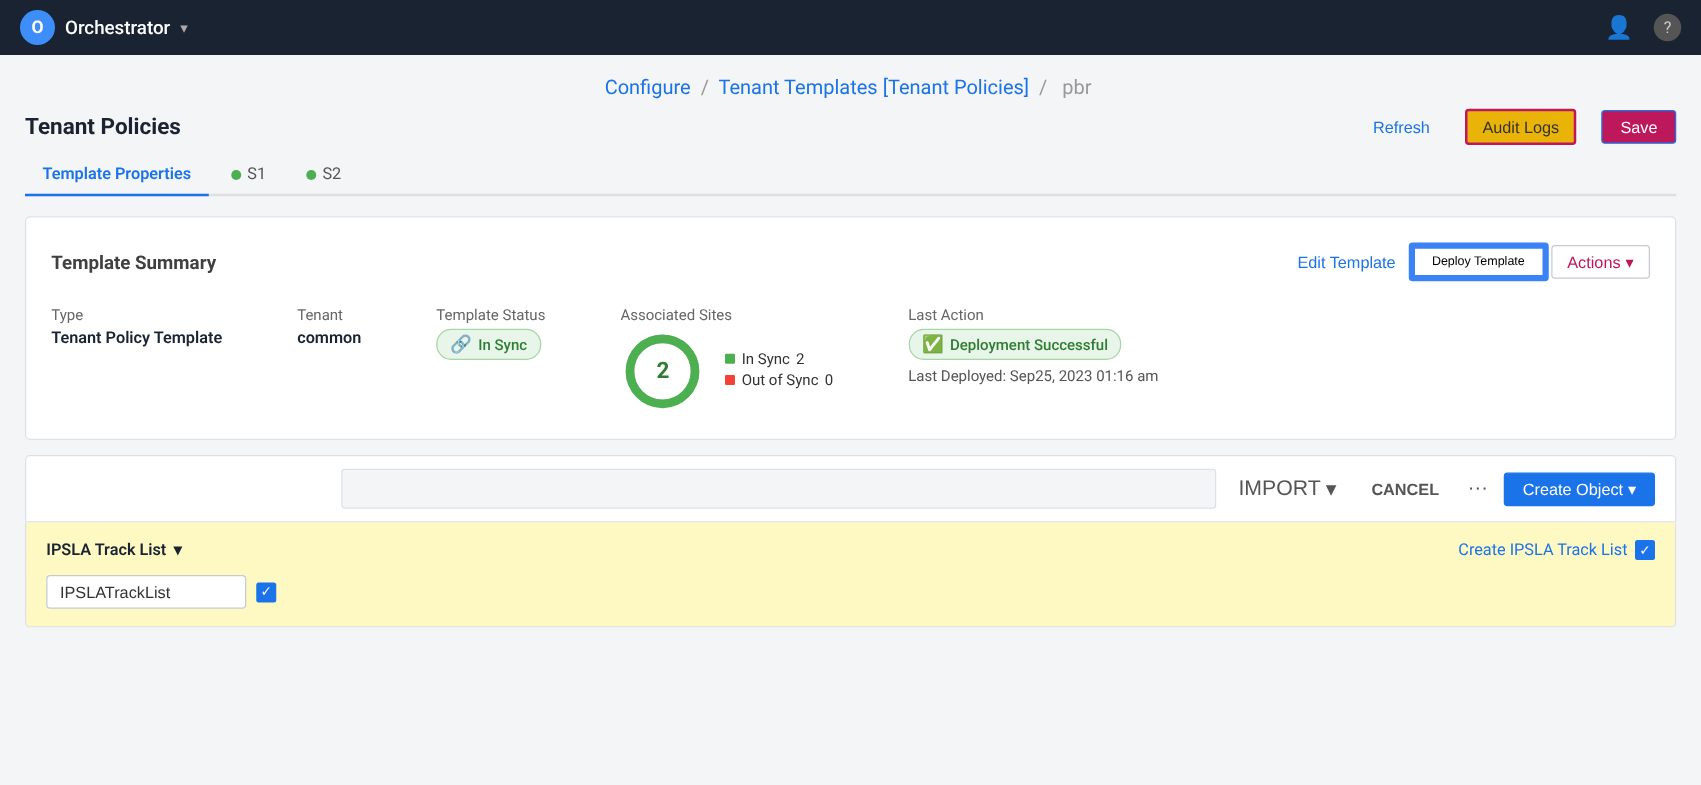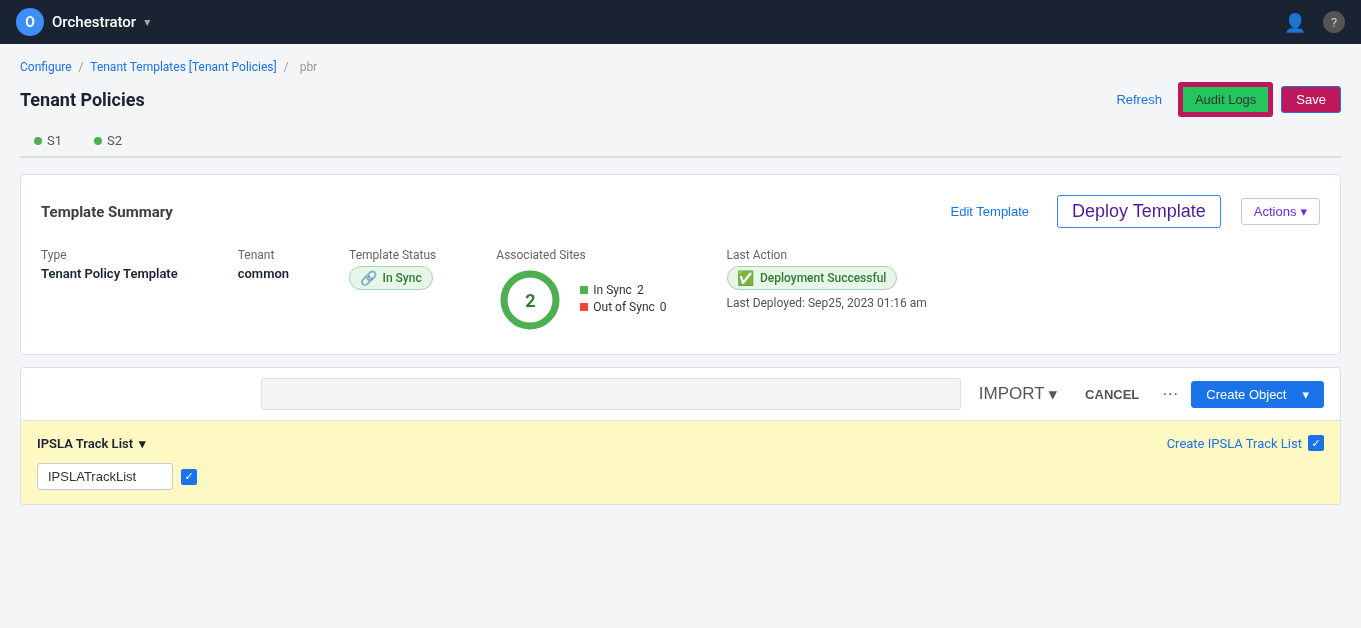--- a/index.html
+++ b/index.html
@@ -52,23 +52,24 @@
     }
 
     
     .main-content {
       padding: 16px 20px;
       max-width: 1361px;
     }
 
     
     .breadcrumb {
-      font-size: 12px;
+      font-size: 16px;
       color: #666;
       margin-bottom: 8px;
+      text-align: center;
     }
     .breadcrumb a {
       color: #1a73e8;
       text-decoration: none;
     }
     .breadcrumb span { color: #999; margin: 0 4px; }
 
     
     .page-header {
       display: flex;
@@ -76,34 +77,34 @@
       justify-content: space-between;
       margin-bottom: 8px;
     }
     .page-title {
       font-size: 18px;
       font-weight: 700;
       color: #1a2332;
     }
     .header-actions {
       display: flex;
-      gap: 8px;
+      gap: 20px;
       align-items: center;
     }
     .btn-link {
       background: none;
       border: none;
       color: #1a73e8;
       cursor: pointer;
       font-size: 13px;
       padding: 4px 8px;
     }
     .btn-outline {
-      background: #22c55e;
-      border: 5px solid #be185d;
+      background: #eab308;
+      border: 2px solid #be185d;
       color: #333;
       cursor: pointer;
       font-size: 13px;
       padding: 5px 12px;
       border-radius: 3px;
     }
     .btn-primary {
       background: #be185d;
       border: 1px solid #1a73e8;
       color: #fff;
@@ -160,49 +161,49 @@
       justify-content: space-between;
       margin-bottom: 20px;
     }
     .card-title {
       font-size: 15px;
       font-weight: 700;
       color: #404040;
     }
     .card-actions {
       display: flex;
-      gap: 20px;
+      gap: 2px;
       align-items: center;
     }
     .btn-text-action {
       background: none;
       border: none;
       color: #1a73e8;
       cursor: pointer;
       font-size: 13px;
       padding: 4px 8px;
     }
     .btn-actions-dropdown {
       background: #fff;
       border: 1px solid #c5cad3;
-      color: #6d28d9;
+      color: #be185d;
       cursor: pointer;
       font-size: 13px;
       padding: 5px 12px;
       border-radius: 3px;
       display: flex;
       align-items: center;
       gap: 4px;
     }
     .btn-deploy {
       background: #fff;
-      border: 1px solid #3b82f6;
-      color: #4c1d95;
-      cursor: pointer;
-      font-size: 18px;
+      border: 5px solid #3b82f6;
+      color: #000000;
+      cursor: pointer;
+      font-size: 10px;
       padding: 5px 14px;
       border-radius: 3px;
       font-weight: 500;
     }
 
     
     .summary-grid {
       display: flex;
       gap: 60px;
       align-items: flex-start;
@@ -340,21 +341,21 @@
       background: #1a73e8;
       border: 1px solid #1a73e8;
       color: #fff;
       cursor: pointer;
       font-size: 13px;
       padding: 5px 14px;
       border-radius: 3px;
       font-weight: 500;
       display: flex;
       align-items: center;
-      gap: 16px;
+      gap: 4px;
     }
 
     
     .ipsla-section {
       background: #fef9c3;
       border: 1px solid #dde1e7;
       border-top: none;
       border-radius: 0 0 4px 4px;
       padding: 14px 16px;
     }
@@ -397,21 +398,21 @@
       display: flex;
       align-items: center;
       gap: 8px;
     }
     .ipsla-input {
       border: 1px solid #c5cad3;
       border-radius: 3px;
       padding: 5px 10px;
       font-size: 13px;
       color: #333;
-      width: 136px;
+      width: 160px;
       background: #fff;
     }
     .search-bar-placeholder {
       flex: 1;
       background: #f4f5f7;
       border: 1px solid #dde1e7;
       border-radius: 3px;
       height: 32px;
       max-width: 700px;
     }
@@ -446,20 +447,23 @@
   <div class="page-header">
     <h1 class="page-title">Tenant Policies</h1>
     <div class="header-actions">
       <button class="btn-link">Refresh</button>
       <button class="btn-outline">Audit Logs</button>
       <button class="btn-primary">Save</button>
     </div>
   </div>
 
   <div class="tabs-bar">
+    <div class="tab-item active">
+      <span>Template Properties</span>
+    </div>
     <div class="tab-item">
       <span class="tab-dot"></span>
       <span>S1</span>
     </div>
     <div class="tab-item">
       <span class="tab-dot"></span>
       <span>S2</span>
     </div>
   </div>
 

